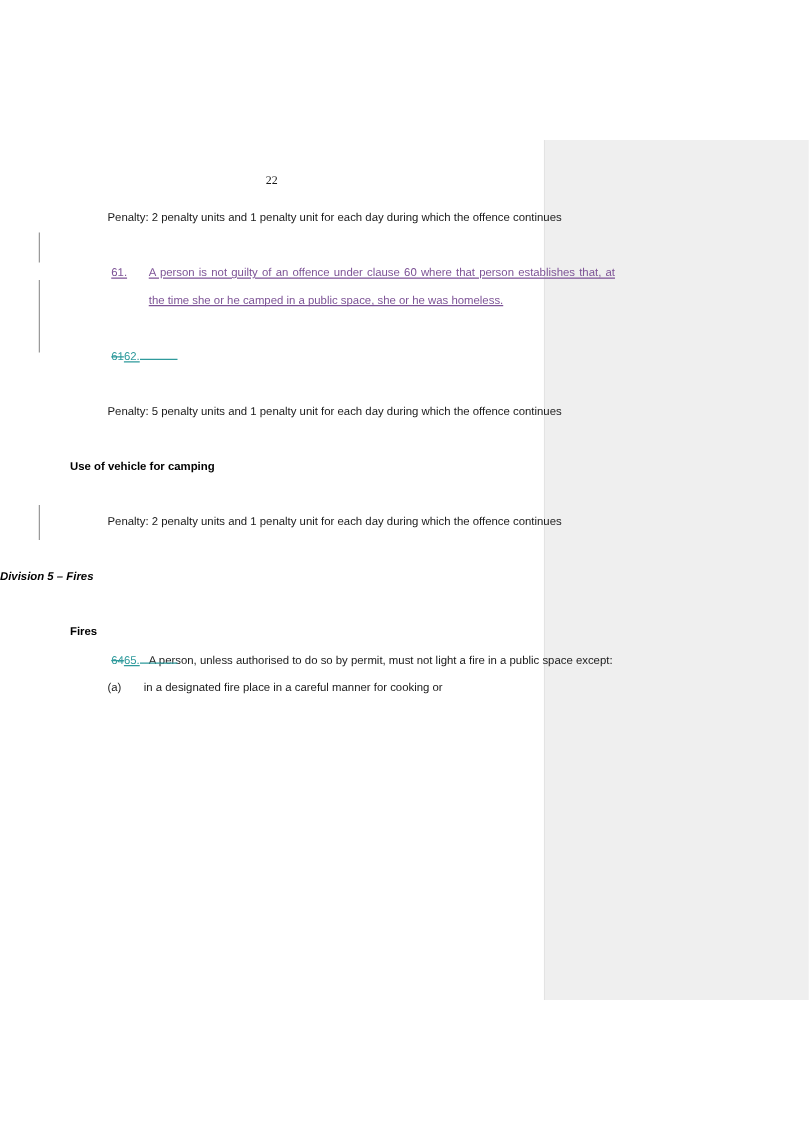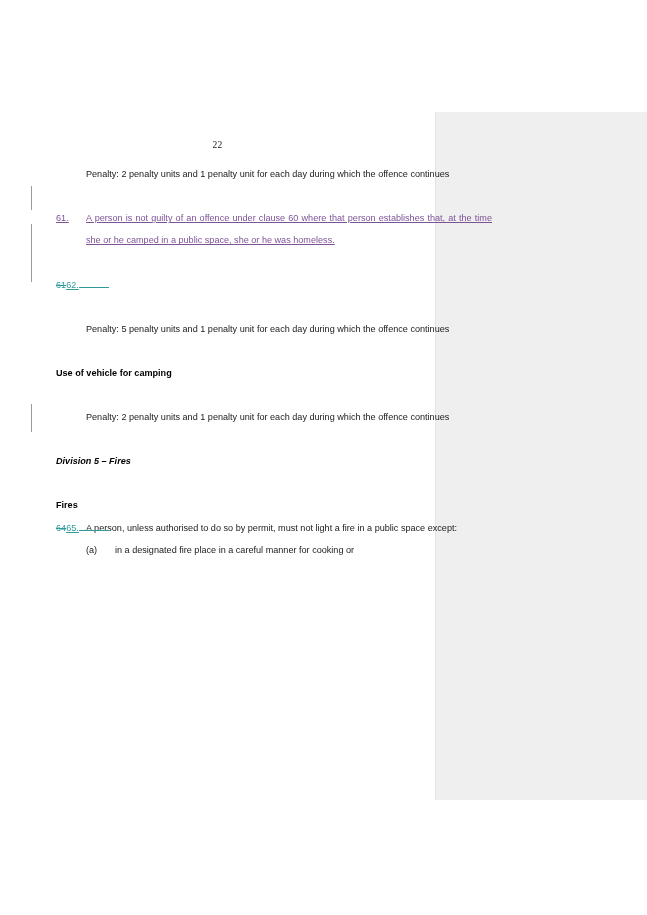--- a/index.html
+++ b/index.html
@@ -80,20 +80,21 @@
 
   
   .clause {
     position: relative;
     padding-left: 86px;
     padding-right: 6px;
     font-size: 9.1px;
     line-height: 22.2px;
     text-align: justify;
     color: #1a1a1a;
+    margin-left: 33px;
   }
   .clause .num {
     position: absolute;
     left: 56px;
     top: 0;
     white-space: nowrap;
     font-size: 9.1px;
     line-height: 22.2px;
   }
 
@@ -118,21 +119,20 @@
   
   .heading {
     padding-left: 56px;
     padding-right: 6px;
     font-size: 9.1px;
     line-height: 22.2px;
     font-weight: bold;
     color: #000000;
   }
   .division-heading {
-    padding-left: 56px;
     padding-right: 6px;
     font-size: 9.1px;
     line-height: 22.2px;
     font-weight: bold;
     font-style: italic;
     color: #000000;
   }
 
   .spacer-22 { height: 22px; }
 

